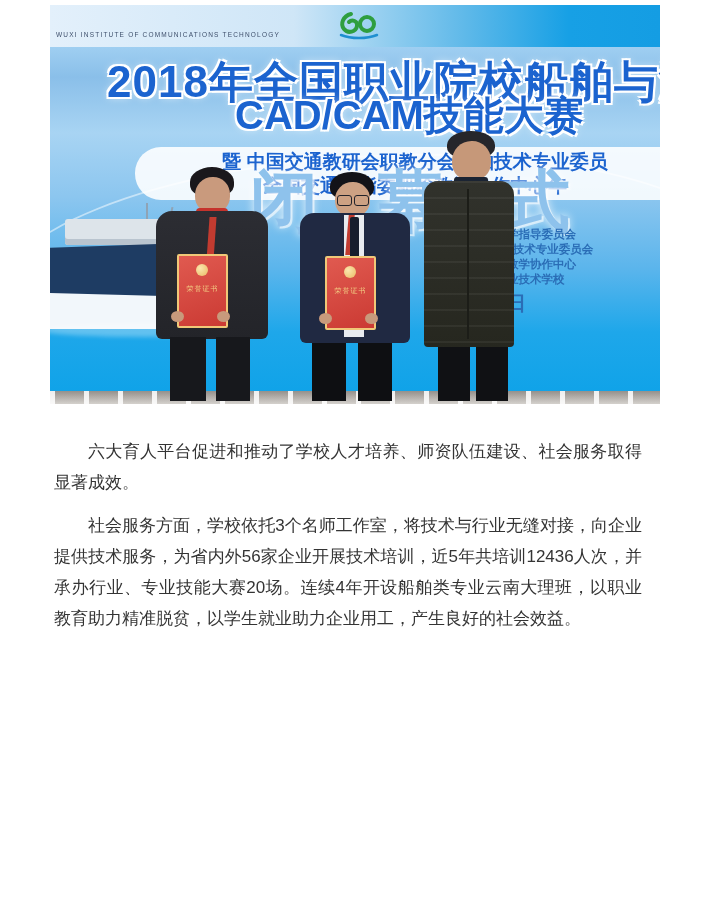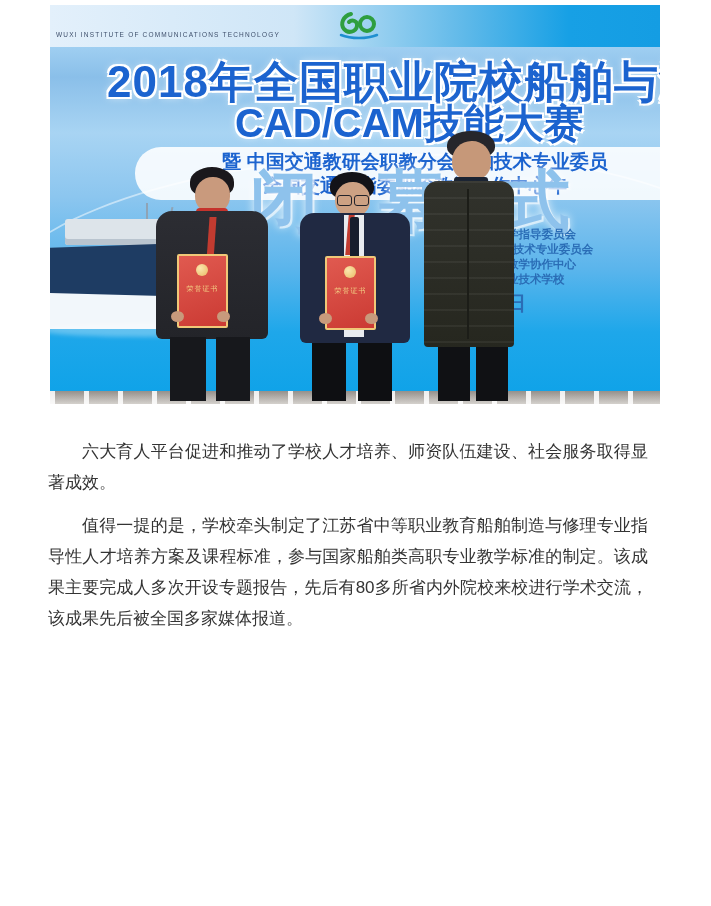--- a/index.html
+++ b/index.html
@@ -16,21 +16,21 @@
   .swoosh{left:-60px;top:150px;width:760px;height:260px;border:2px solid;
     border-color:rgba(255,255,255,.5) transparent transparent transparent;border-radius:50%;transform:rotate(-3deg);}
   .topband{left:0;top:0;width:610px;height:42px;
     background:linear-gradient(90deg,#e3f0fb 0%,#cfe6f7 40%,#5fb9e9 68%,#17a0e5 85%,#149de3 100%);}
   .school-name{left:4px;top:5px;font-family:"Liberation Serif","DejaVu Serif",serif;font-style:italic;font-weight:bold;
     font-size:16px;letter-spacing:3.5px;color:#23232e;white-space:nowrap;}
   .school-en{left:6px;top:26px;font-size:6.5px;letter-spacing:1.2px;color:#3e4f6b;filter:blur(.3px);white-space:nowrap;}
   .logo60{left:286px;top:3px;width:46px;height:36px;}
   .title1{left:57px;top:48px;font-size:44px;font-weight:800;letter-spacing:1px;color:#1b63cf;white-space:nowrap;
     text-shadow:-2px -2px 0 #fff,2px -2px 0 #fff,-2px 2px 0 #fff,2px 2px 0 #fff,0 0 8px rgba(255,255,255,.8);}
-  .title2{left:185px;top:91px;font-size:40px;font-weight:800;color:#1b63cf;white-space:nowrap;
+  .title2{left:185px;top:83px;font-size:40px;font-weight:800;color:#1b63cf;white-space:nowrap;
     text-shadow:-2px -2px 0 #fff,2px -2px 0 #fff,-2px 2px 0 #fff,2px 2px 0 #fff,0 0 8px rgba(255,255,255,.8);}
   .subband{left:85px;top:142px;width:560px;height:50px;background:rgba(255,255,255,.88);
     border-radius:26px 0 0 26px;text-align:center;color:#1b63cf;font-weight:700;font-size:19px;line-height:24px;padding-top:3px;}
   .subband span{position:static;display:block;white-space:nowrap;}
   .closing{left:200px;top:152px;font-size:68px;font-weight:800;color:#8ec2ec;letter-spacing:58px;white-space:nowrap;
     text-shadow:0 0 10px rgba(255,255,255,.9),2px 2px 0 rgba(255,255,255,.6);}
   .orgs{left:355px;top:222px;width:250px;font-size:11.5px;line-height:15px;color:#2a6db6;font-weight:600;text-align:center;}
   .orgs span{position:static;display:block;white-space:nowrap;}
   .eventdate{left:430px;top:285px;font-size:20px;color:#2a6db6;font-weight:600;letter-spacing:2px;}
   
@@ -83,21 +83,21 @@
   .pr-face{left:402px;top:136px;width:39px;height:40px;border-radius:50% 48% 46% 46%;background:#c69879;}
   .pr-collar{left:404px;top:172px;width:34px;height:10px;background:#1b2433;border-radius:3px;}
   .pr-jacket{left:374px;top:176px;width:90px;height:166px;border-radius:14px 14px 4px 4px;
     background:repeating-linear-gradient(180deg,rgba(255,255,255,.05) 0 2px,rgba(0,0,0,0) 2px 16px),
                linear-gradient(180deg,#31322c,#26271f);}
   .pr-zip{left:417px;top:184px;width:2px;height:150px;background:#1c1d18;}
   .pr-leg1{left:388px;top:342px;width:32px;height:54px;background:#101114;}
   .pr-leg2{left:426px;top:342px;width:32px;height:54px;background:#101114;}
   
   .article{position:absolute;left:40px;top:436px;width:616px;}
-  .article p{margin:0 8px 12px;font-size:17px;line-height:31px;text-align:justify;text-indent:2em;color:#343434;}
+  .article p{margin:0 14px 12px;font-size:17px;line-height:31px;text-align:justify;text-indent:2em;color:#343434;}
   .article p:last-child{margin-bottom:0;}
 </style>
 </head>
 <body>
 
 <div class="photo">
   <div class="backdrop"></div>
   <div class="swoosh"></div>
 
   <div class="ship-mast"></div>
@@ -173,14 +173,14 @@
     <div class="pr-collar"></div>
     <div class="pr-jacket"></div>
     <div class="pr-zip"></div>
     <div class="pr-leg1"></div>
     <div class="pr-leg2"></div>
   </div>
 </div>
 
 <div class="article">
   <p>六大育人平台促进和推动了学校人才培养、师资队伍建设、社会服务取得显著成效。</p>
-  <p>值得一提的是，学校牵头制定了江苏省中等职业教育船舶制造与修理专业指导性人才培养方案及课程标准，参与国家船舶类高职专业教学标准的制定。该成果主要完成人多次开设专题报告，先后有80多所省内外院校来校进行学术交流，该成果先后被全国多家媒体报道。</p>
+  <p>社会服务方面，学校依托3个名师工作室，将技术与行业无缝对接，向企业提供技术服务，为省内外56家企业开展技术培训，近5年共培训12436人次，并承办行业、专业技能大赛20场。连续4年开设船舶类专业云南大理班，以职业教育助力精准脱贫，以学生就业助力企业用工，产生良好的社会效益。</p>
 </div>
 
 </body></html>

